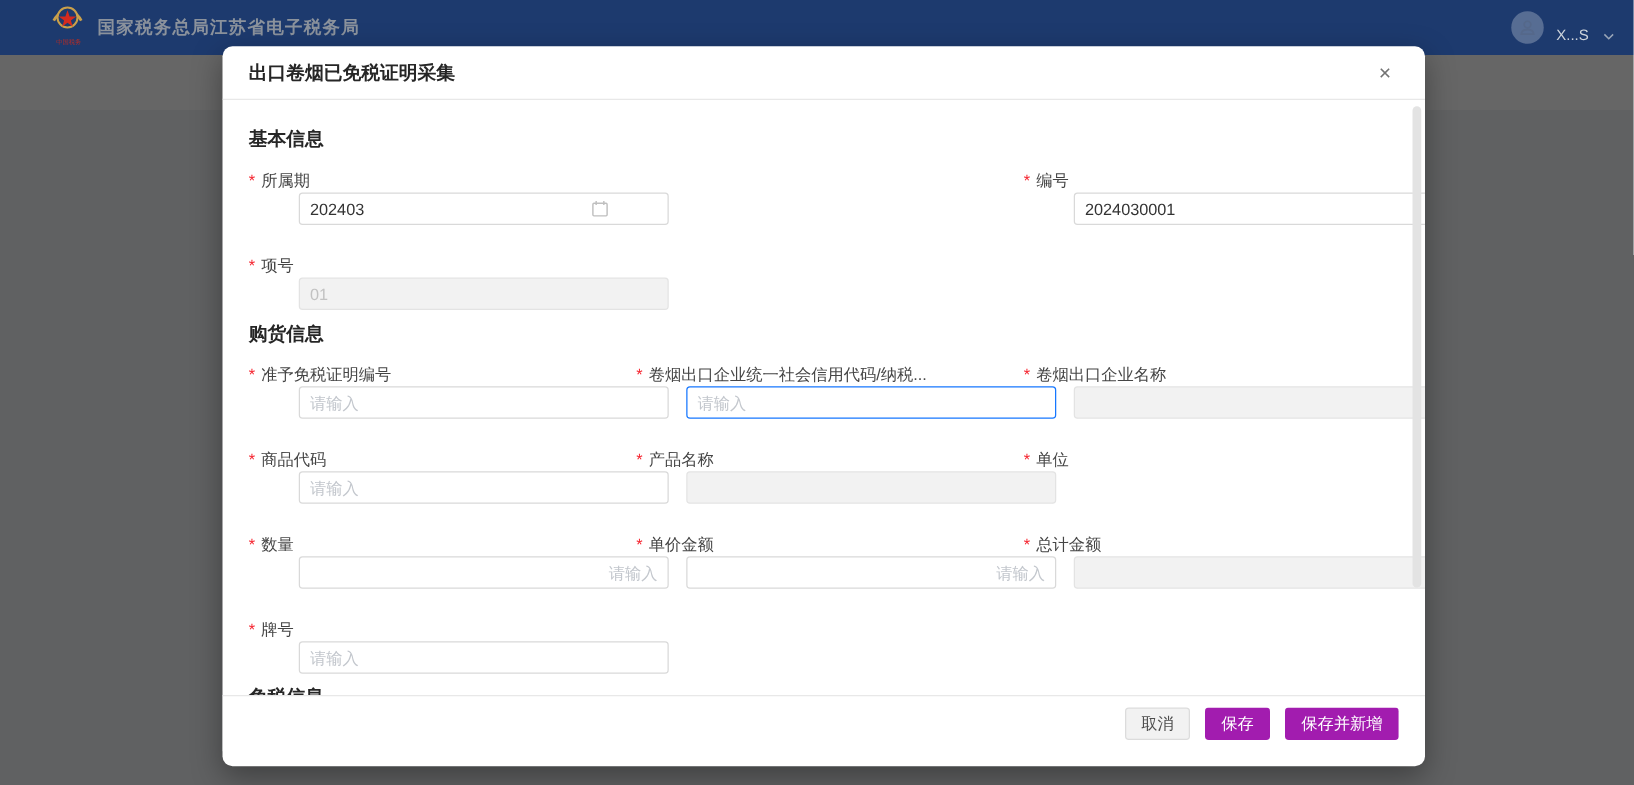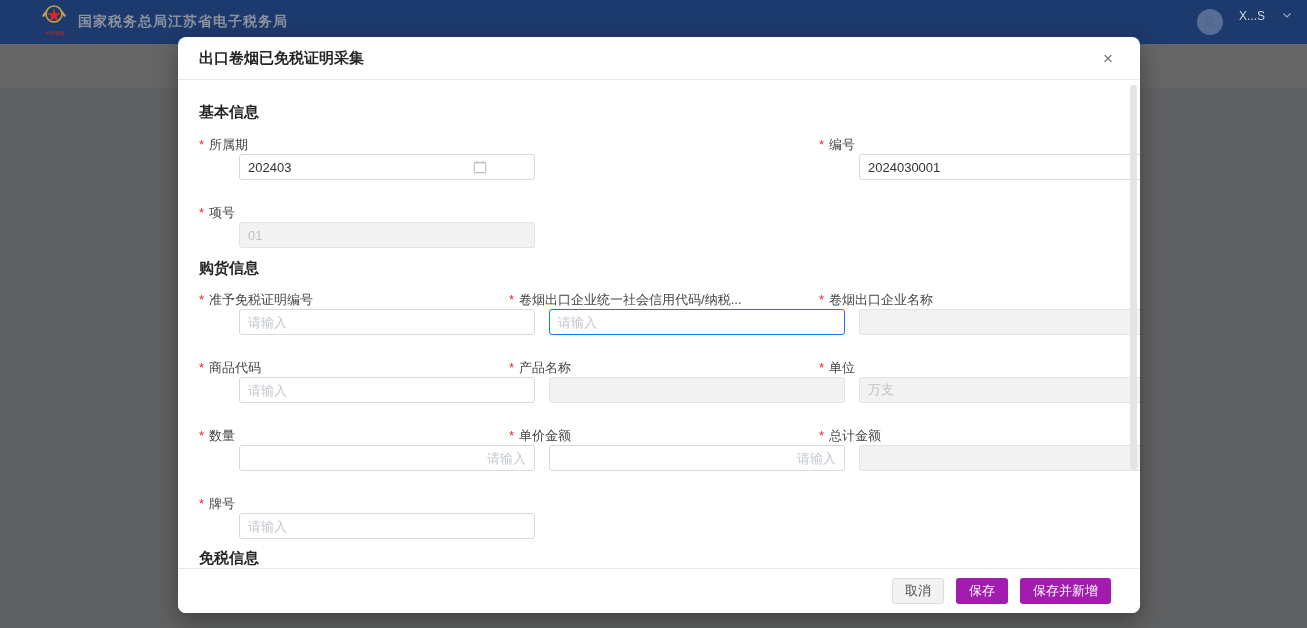--- a/index.html
+++ b/index.html
@@ -8,21 +8,21 @@
 
   
   .page-bg { position:absolute; inset:0; background:#f0f2f5; }
   .page-toolbar { position:absolute; left:0; top:44px; width:100%; height:44px; background:#ffffff; }
 
   
   .app-header { position:absolute; left:0; top:0; width:100%; height:44px; background:#1d3a6e; z-index:10; display:flex; align-items:center; padding:0 14px 0 40px; }
   .logo-wrap { position:relative; width:30px; height:40px; margin-right:8px; flex:0 0 auto; }
   .logo-text { position:absolute; left:0; right:0; top:28px; font-size:5px; color:#c02c22; text-align:center; letter-spacing:0; white-space:nowrap; }
   .hdr-title { font-size:14px; font-weight:700; color:#8b929c; letter-spacing:1px; }
-  .hdr-right { margin-left:auto; display:flex; align-items:flex-start; gap:16px; }
+  .hdr-right { margin-left:auto; display:flex; align-items:flex-end; gap:10px; }
   .avatar { width:26px; height:26px; border-radius:50%; background:rgba(255,255,255,0.26); display:flex; align-items:center; justify-content:center; }
   .user-name { font-size:12px; color:#cdd3db; }
 
   
   .overlay { position:absolute; left:0; top:44px; right:0; bottom:0; background:rgba(0,0,0,0.60); z-index:20; }
 
   
   .modal { position:absolute; left:178px; top:37px; width:962px; height:576px; background:#fff; border-radius:8px; box-shadow:0 8px 24px rgba(0,0,0,0.35); z-index:30; overflow:hidden; }
   .modal-header { position:absolute; left:0; top:0; width:100%; height:43px; border-bottom:1px solid #e8e8e8; display:flex; align-items:center; padding:0 21px; }
   .modal-title { font-size:15px; font-weight:700; color:#262626;text-align:center; }
@@ -39,21 +39,21 @@
   .inp { width:296px; height:26px; border:1px solid #d9d9d9; border-radius:3px; padding:0 8px; font-size:13px; color:#333; background:#fff; outline:none; font-family:"Liberation Sans","DejaVu Sans",sans-serif; }
   .inp::placeholder { color:#c3c7cd; }
   .inp.focused { border:1px solid #1677ff; }
   .inp.disabled { background:#f2f2f2; border-color:#e3e3e3; color:#c2c2c2; }
   .inp.num { text-align:right; }
   .inp.with-icon { padding-right:30px; }
   .inp-icon { position:absolute; right:8px; top:6px; pointer-events:none; }
 
   .scroll-thumb { position:absolute; right:3px; top:4px; width:7px; height:385px; background:#e3e3e3; border-radius:4px; }
 
-  .modal-footer { position:absolute; left:0; bottom:0; width:100%; height:45px; border-top:1px solid #e8e8e8; background:#fff; display:flex; align-items:center; justify-content:flex-end; gap:12px; padding-right:29px; }
+  .modal-footer { position:absolute; left:0; bottom:12px; width:100%; height:45px; border-top:1px solid #e8e8e8; background:#fff; display:flex; align-items:center; justify-content:flex-end; gap:12px; padding-right:21px; }
   .btn { height:26px; border-radius:3px; font-size:13px; padding:0 12px; cursor:pointer; border:1px solid transparent; font-family:"Liberation Sans","DejaVu Sans",sans-serif; }
   .btn-default { background:#f2f2f2; border-color:#dcdcdc; color:#4d4d4d; }
   .btn-primary { background:#a21caf; color:#fff; }
 </style>
 </head>
 <body>
 
 <div class="page-bg">
   <div class="page-toolbar"></div>
 </div>
@@ -136,21 +136,20 @@
     <div class="field" style="left:21px;top:278px">
       <div class="flabel"><span class="req">*</span><span>商品代码</span></div>
       <div class="fctrl"><input class="inp" placeholder="请输入" style=""></div>
     </div>
     <div class="field" style="left:331px;top:278px">
       <div class="flabel"><span class="req">*</span><span>产品名称</span></div>
       <div class="fctrl"><input class="inp disabled" disabled="" value="" style=""></div>
     </div>
     <div class="field" style="left:641px;top:278px">
       <div class="flabel"><span class="req">*</span><span>单位</span></div>
-      <div class="fctrl"><input class="inp disabled" disabled="" value="万支" style=""></div>
     </div>
 
     <div class="field" style="left:21px;top:346px">
       <div class="flabel"><span class="req">*</span><span>数量</span></div>
       <div class="fctrl"><input class="inp num" placeholder="请输入" style=""></div>
     </div>
     <div class="field" style="left:331px;top:346px">
       <div class="flabel"><span class="req">*</span><span>单价金额</span></div>
       <div class="fctrl"><input class="inp num" placeholder="请输入" style=""></div>
     </div>

